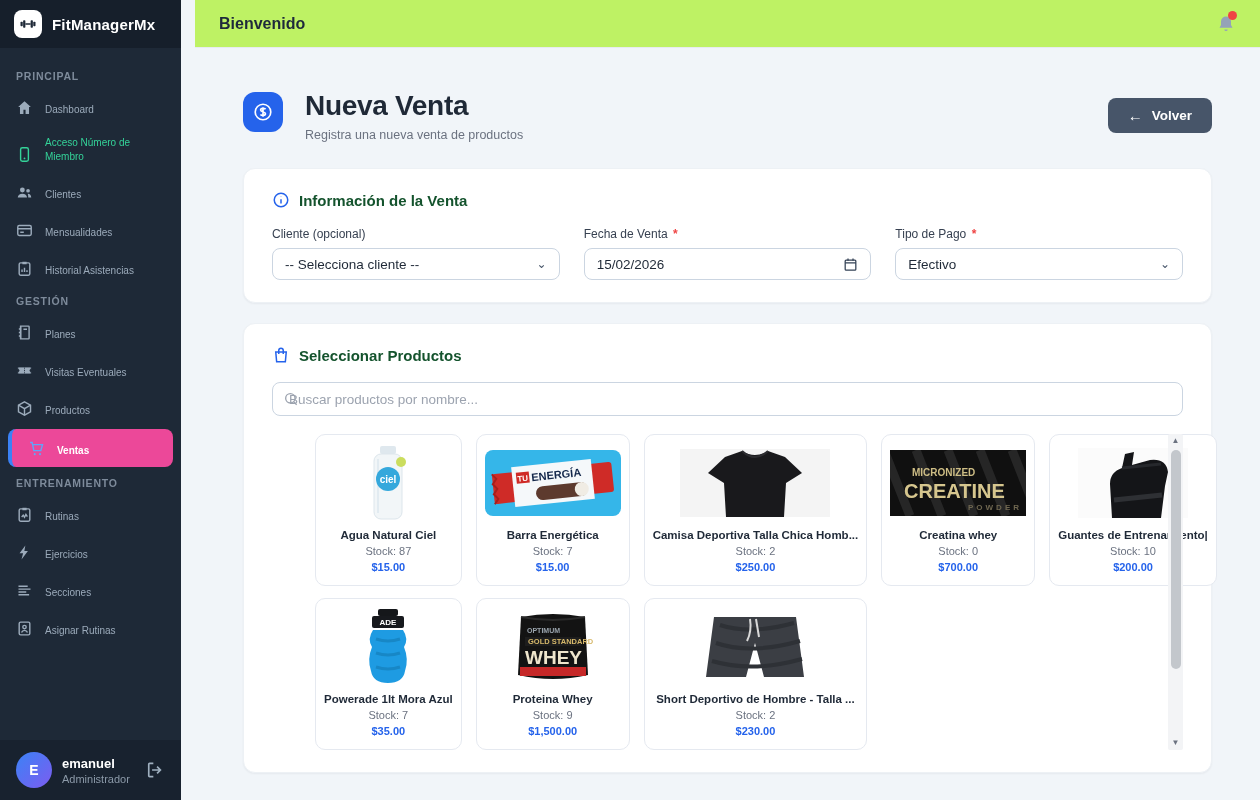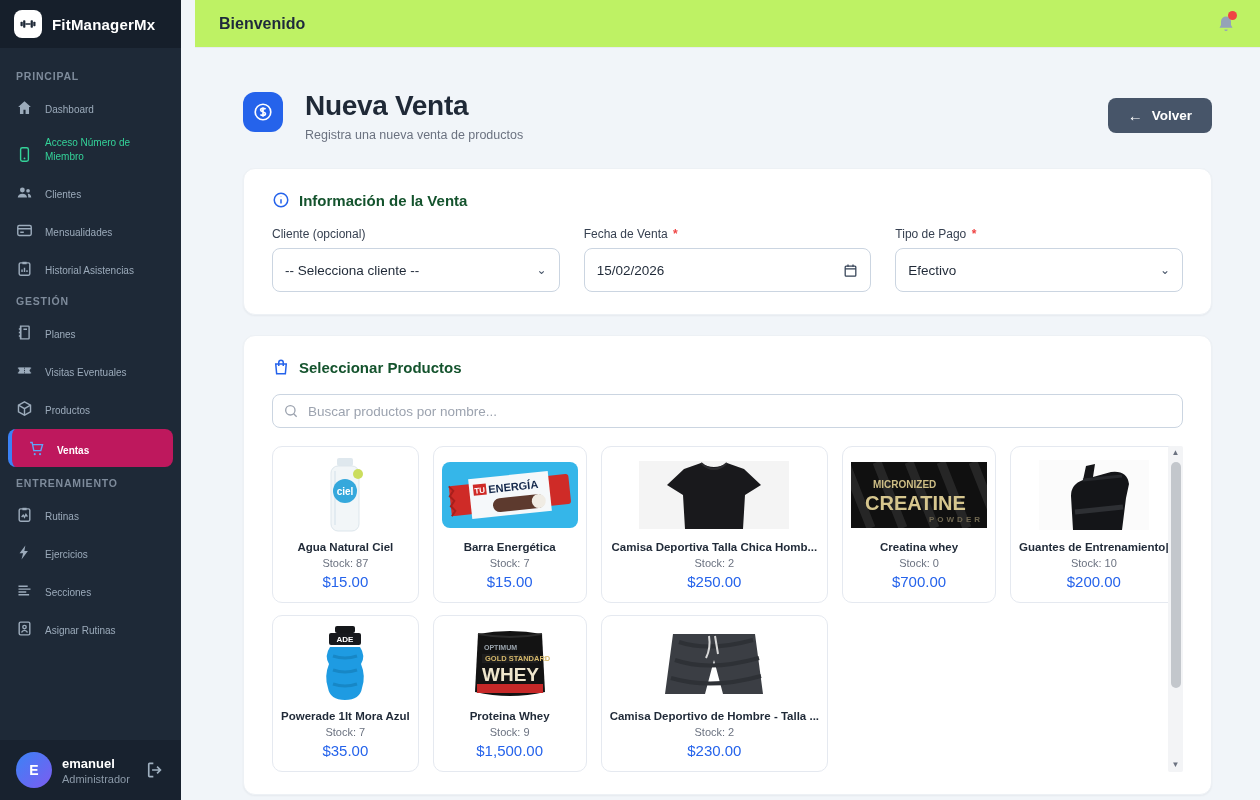--- a/index.html
+++ b/index.html
@@ -17,21 +17,21 @@
   .app-name { color:#fff; font-weight:bold; font-size:15px; letter-spacing:.2px; }
   .nav { flex:1 1 auto; overflow:hidden; padding-top:14px; }
   .nav-section-label { color:#7e8b9b; font-size:10.5px; font-weight:bold;
     letter-spacing:.8px; padding:8px 16px 6px; }
   .nav-item { display:flex; align-items:flex-end; gap:12px; padding:10px 16px;
     color:#9cabbb; font-size:10px; line-height:1.35; cursor:pointer; }
   .nav-item .ni { width:17px; height:17px; flex:0 0 auto; margin-top:1px; }
   .nav-item .ni svg { width:17px; height:17px; display:block; }
   .nav-item.green { color:#34d399; }
   .nav-item.active { margin:2px 8px; padding:10px 12px 10px 16px;
-    background:#be185d; border-left:4px solid #3b82f6; border-radius:8px;
+    background:#ec4899; border-left:4px solid #3b82f6; border-radius:8px;
     color:#fff; font-weight:bold; }
   .nav-item.active .ni { color:#60a5fa; }
   .sidebar-user { flex:0 0 auto; background:#18222f; padding:12px 16px;
     display:flex; align-items:center; gap:10px; }
   .avatar { width:36px; height:36px; border-radius:50%;
     background:linear-gradient(135deg,#3b82f6,#7c5cf0);
     color:#fff; font-weight:bold; font-size:14px;
     display:flex; align-items:center; justify-content:center; flex:0 0 auto; }
   .user-meta { flex:1 1 auto; min-width:0; }
   .user-name { color:#fff; font-size:13px; font-weight:bold; }
@@ -69,44 +69,44 @@
   .card { background:#fff; border-radius:12px; border:1px solid #edf1f5;
     box-shadow:0 1px 2px rgba(16,24,40,.05); padding:22px 28px; margin-bottom:20px; }
   .card-title { display:flex; align-items:center; gap:9px; font-size:15px;
     font-weight:bold; color:#14532d; margin-bottom:18px; }
   .card-title .ct-icon { width:18px; height:18px; color:#2563eb; }
   .card-title .ct-icon svg { width:18px; height:18px; display:block; }
   .req { color:#ef4444; font-weight:bold; margin-left:2px; }
 
   .form-grid { display:grid; grid-template-columns:1fr 1fr 1fr; gap:24px; }
   .field-label { font-size:12px; color:#374151; margin-bottom:7px; }
-  .control { height:44px; border:1px solid #cbd5e1; border-radius:8px; background:#fff;
+  .control { height:32px; border:1px solid #cbd5e1; border-radius:8px; background:#fff;
     display:flex; align-items:center; padding:0 12px; font-size:13.5px; color:#1f2937;
     justify-content:space-between; cursor:pointer; }
   .control .chev { color:#475569; font-size:12px; }
   .control .cal { width:15px; height:15px; color:#334155; }
   .control .cal svg { width:15px; height:15px; display:block; }
 
   .search-wrap { position:relative; margin-bottom:18px; }
   .search-icon { position:absolute; left:11px; top:9px; width:16px; height:16px; color:#9ca3af; }
   .search-icon svg { width:16px; height:16px; display:block; }
   .search-input { width:100%; height:34px; border:1px solid #cbd5e1; border-radius:8px;
-    padding:0 12px 0 35px; font-size:13.5px; color:#1f2937; font-family:inherit; outline:none; }
+    padding:0 12px 0 16px; font-size:13.5px; color:#1f2937; font-family:inherit; outline:none; }
   .search-input::placeholder { color:#9ca3af; }
 
   .products-scroll { position:relative; padding-right:26px; }
-  .product-grid { display:grid; grid-template-columns:repeat(5,1fr); gap:12px 14px; }
+  .product-grid { display:grid; grid-template-columns:repeat(5,1fr); gap:12px 14px;margin-left:43px; }
   .product-card { border:1px solid #e5e9f0; border-radius:10px; background:#fff;
     padding:10px 8px 12px; text-align:center; cursor:pointer; }
   .p-img { height:76px; display:flex; align-items:center; justify-content:center;
     margin-bottom:8px; overflow:hidden; }
   .p-name { font-size:11.5px; font-weight:600; color:#1f2937; white-space:nowrap;
     overflow:hidden; text-overflow:ellipsis; }
   .p-stock { font-size:11px; color:#6b7280; margin:4px 0; }
-  .p-price { font-size:15px; font-weight:normal; color:#2563eb; }
+  .p-price { font-size:11px; font-weight:bold; color:#2563eb; }
 
   .fake-scrollbar { position:absolute; right:0; top:0; bottom:0; width:15px;
     background:#f3f4f6; display:flex; flex-direction:column; align-items:center;
     border-radius:2px; cursor:pointer; }
   .sb-arrow { color:#6b7280; font-size:8px; line-height:14px; height:14px; flex:0 0 auto; }
   .sb-track { flex:1 1 auto; width:100%; position:relative; }
   .sb-thumb { position:absolute; top:2px; left:2.5px; width:10px; height:76%;
     background:#c3c7cc; border-radius:6px; }
 </style>
 </head>
@@ -480,21 +480,21 @@
 
           <div class="product-card">
             <div class="p-img">
               <svg width="130" height="68" viewBox="0 0 130 68">
                   <rect width="130" height="68" fill="#ffffff"></rect>
                   <path d="M24 4 H106 L114 64 H74 L65 30 L56 64 H16 Z" fill="#3b3e44"></path>
                   <path d="M30 12 Q60 22 104 10 M26 30 Q60 42 110 28 M22 48 Q62 60 112 46" stroke="#2e3136" stroke-width="4" fill="none"></path>
                   <path d="M60 6 Q62 18 57 28 M66 6 L69 24" stroke="#d9d9d9" stroke-width="2" fill="none"></path>
                 </svg>
             </div>
-            <div class="p-name">Camisa Deportivo de Hombre - Talla ...</div>
+            <div class="p-name">Short Deportivo de Hombre - Talla ...</div>
             <div class="p-stock">Stock: 2</div>
             <div class="p-price">$230.00</div>
           </div>
 
         </div>
 
         <div class="fake-scrollbar">
           <div class="sb-arrow">▲</div>
           <div class="sb-track">
             <div class="sb-thumb"></div>

